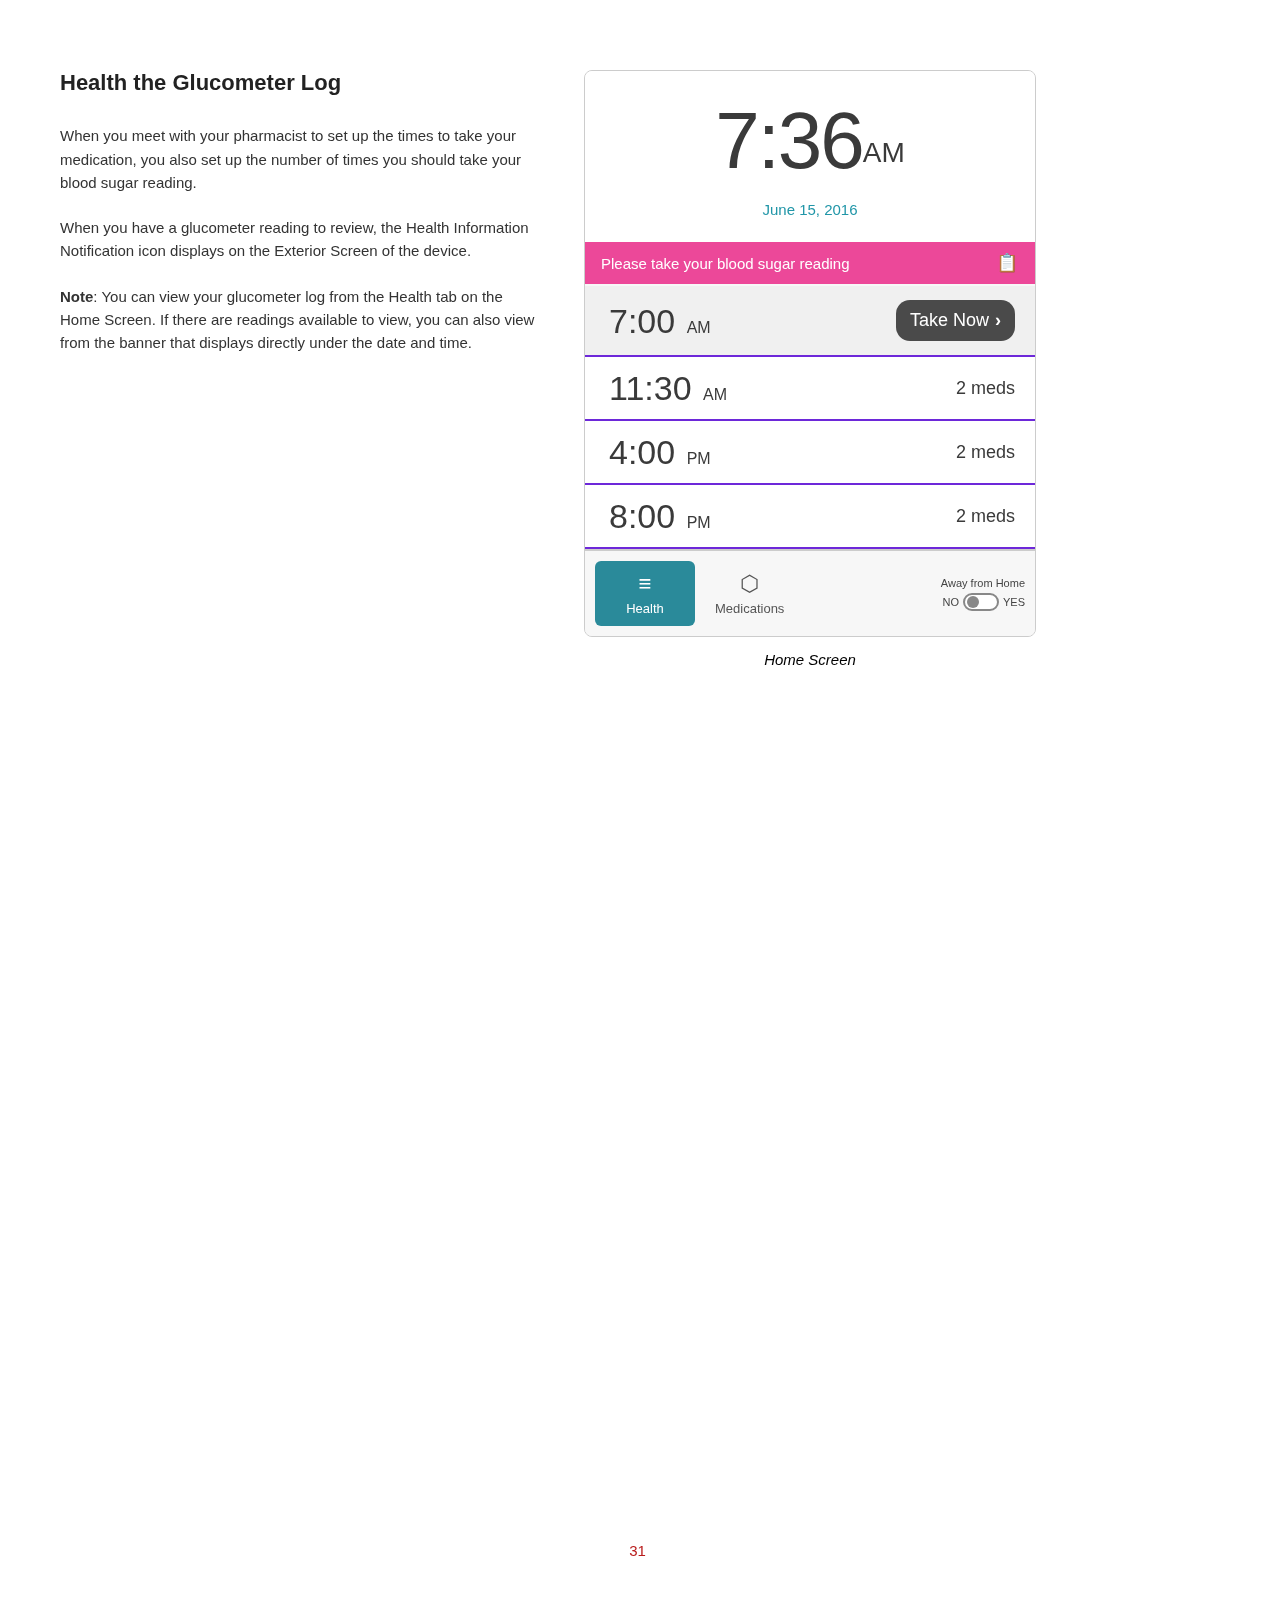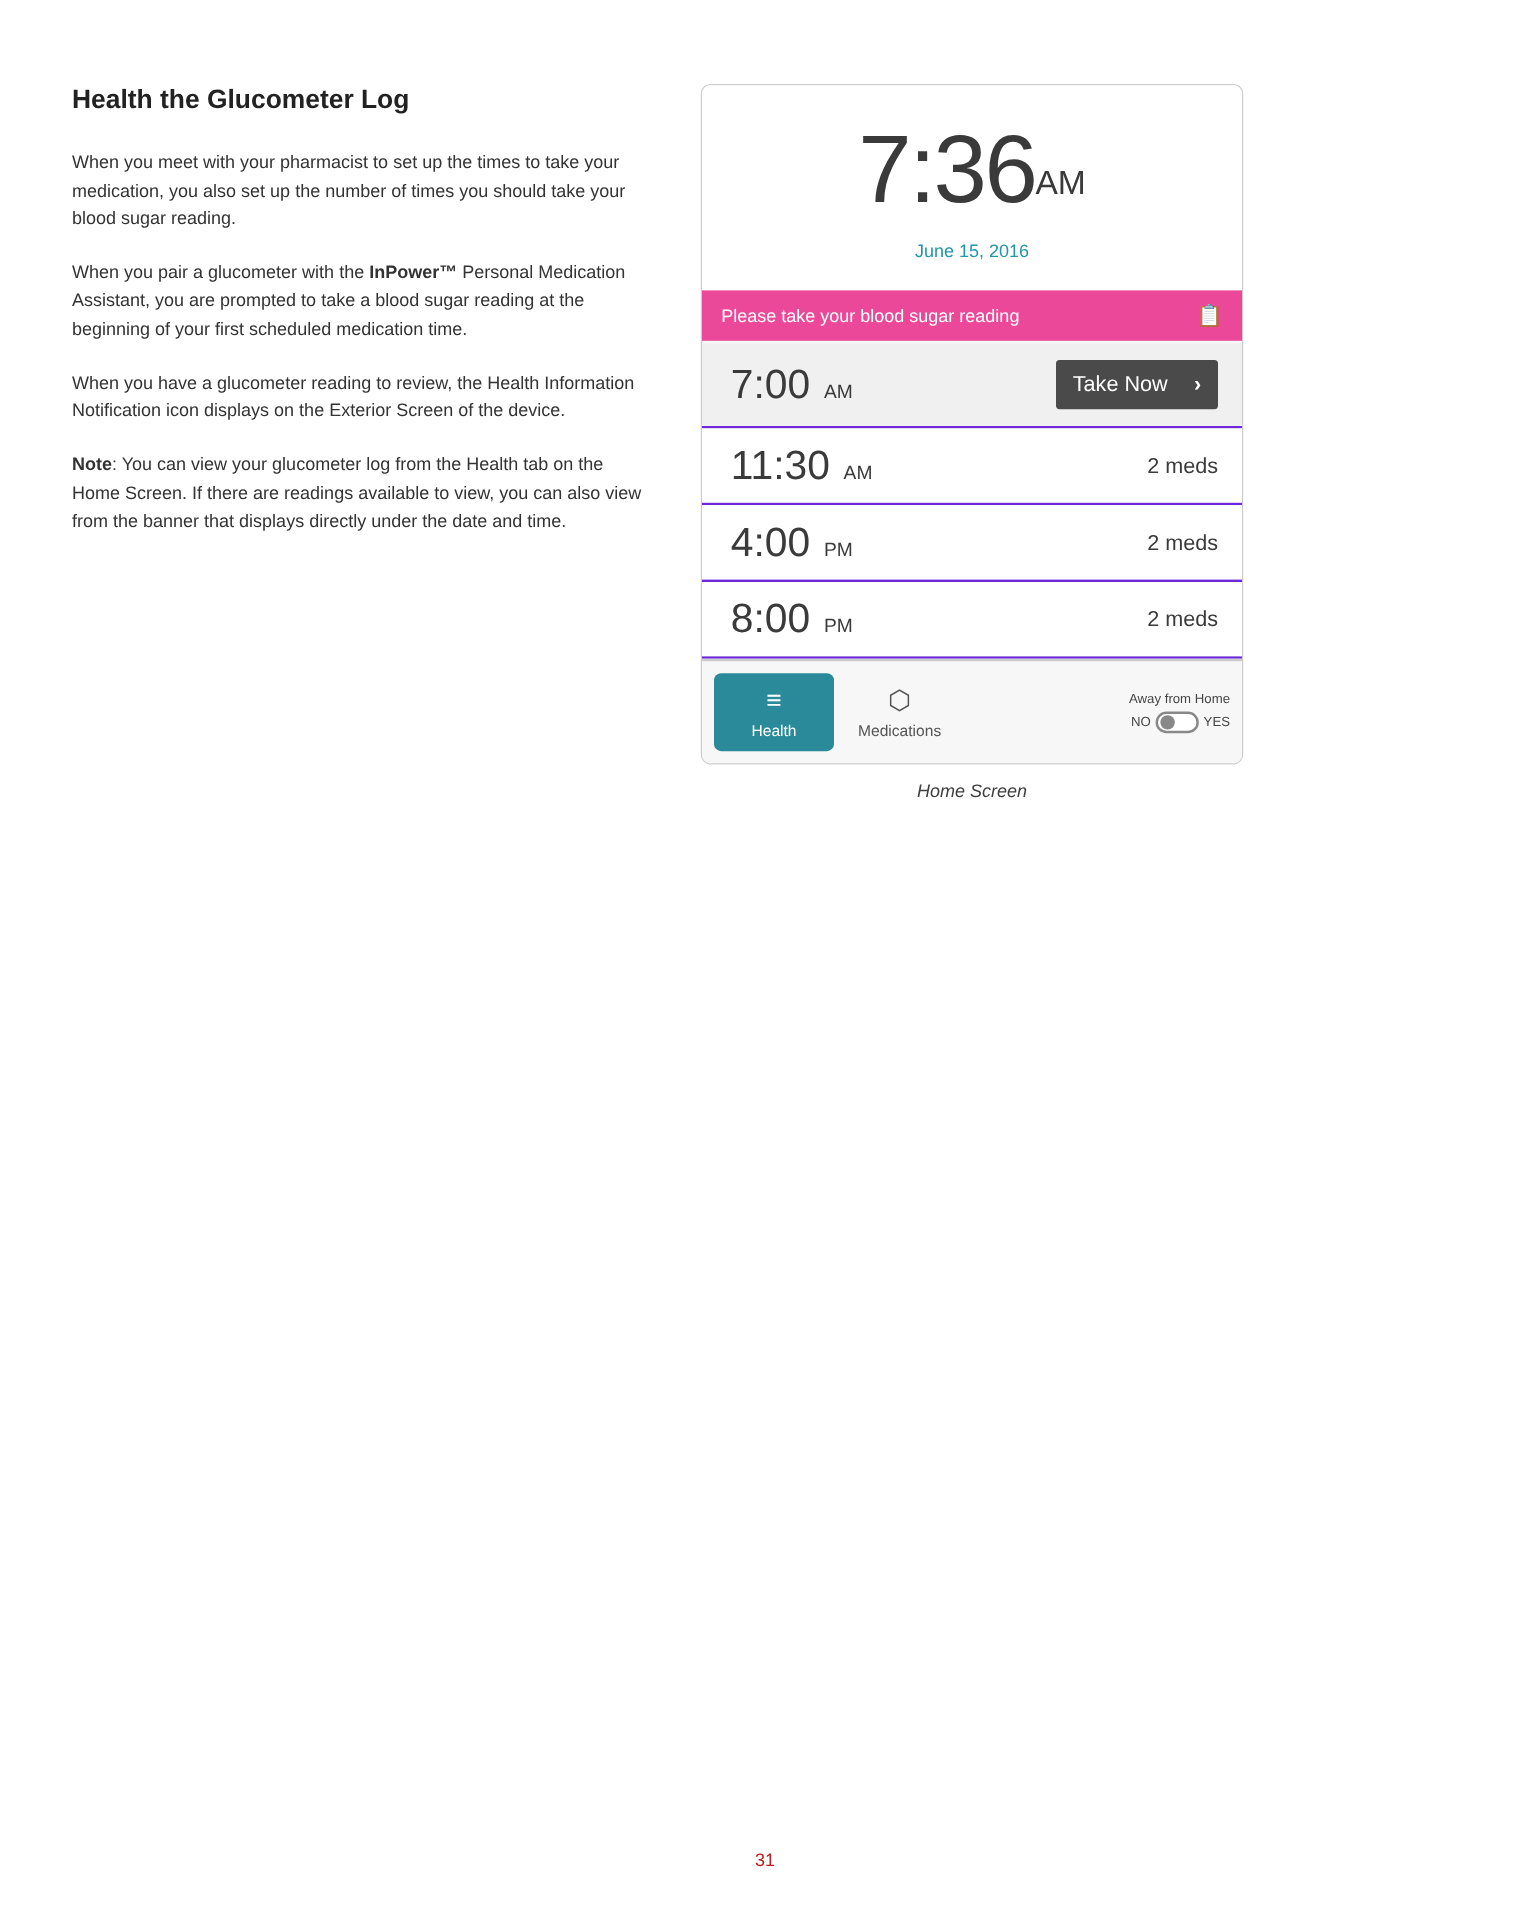--- a/index.html
+++ b/index.html
@@ -169,24 +169,24 @@
       display: flex;
       align-items: center;
       gap: 8px;
     }
 
     .take-now-btn {
       background: #4a4a4a;
       color: #ffffff;
       font-size: 18px;
       padding: 10px 14px;
-      border-radius: 3px;
-      display: flex;
-      align-items: center;
-      gap: 22px;
+      border-radius: 14px;
+      display: flex;
+      align-items: center;
+      gap: 6px;
     }
 
     .chevron-right {
       font-size: 18px;
       color: #ffffff;
       font-weight: 700;
     }
 
     
     .bottom-nav {
@@ -273,21 +273,21 @@
       width: 12px;
       height: 12px;
       border-radius: 50%;
       background: #888888;
     }
 
     
     .caption {
       font-style: italic;
       font-size: 15px;
-      color: #404040;
+      color: #000000;
       text-align: center;
       margin-top: 14px;
     }
 
     
     .page-number {
       position: absolute;
       bottom: 40px;
       left: 50%;
       transform: translateX(-50%);
@@ -298,23 +298,20 @@
 </head>
 <body>
 
 <div class="page-container">
 
   <div class="left-column">
     <h2 class="page-title">Health the Glucometer Log</h2>
 
     <p class="body-text">When you meet with your pharmacist to set up the times to take your medication, you also set up the number of times you should take your blood sugar reading.</p>
 
-    <p class="body-text">
-      <span>When you pair a glucometer with the </span><span class="bold">InPower™</span><span> Personal Medication Assistant, you are prompted to take a blood sugar reading at the beginning of your first scheduled medication time.</span>
-    </p>
 
     <p class="body-text">When you have a glucometer reading to review, the Health Information Notification icon displays on the Exterior Screen of the device.</p>
 
     <p class="note-text">
       <span class="note-label">Note</span><span>: You can view your glucometer log from the Health tab on the Home Screen. If there are readings available to view, you can also view from the banner that displays directly under the date and time.</span>
     </p>
   </div>
 
   <div class="right-column">
     <div class="device-mockup">

